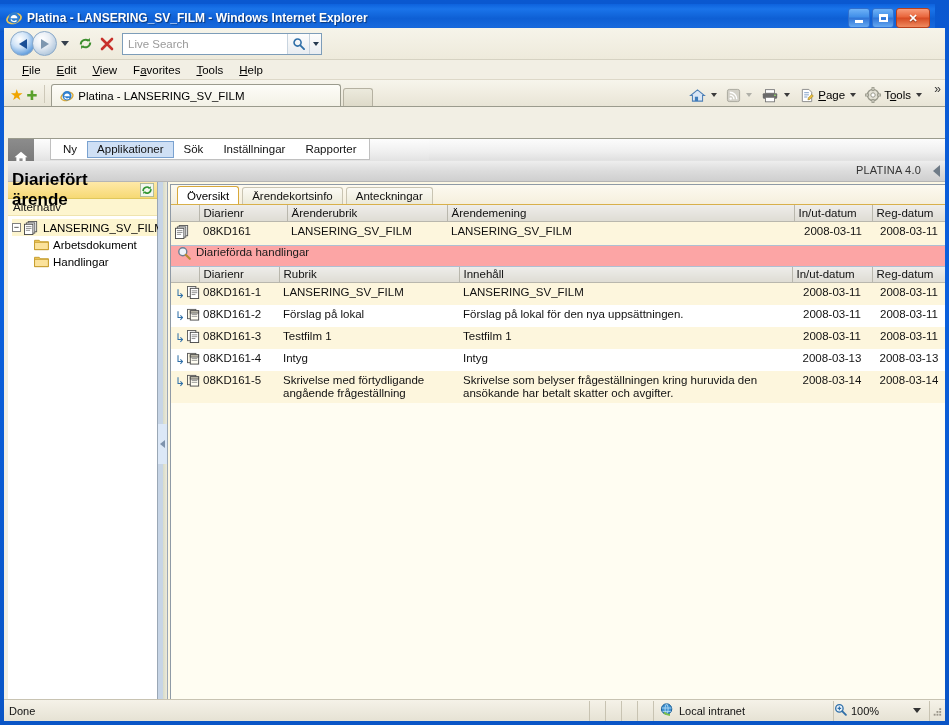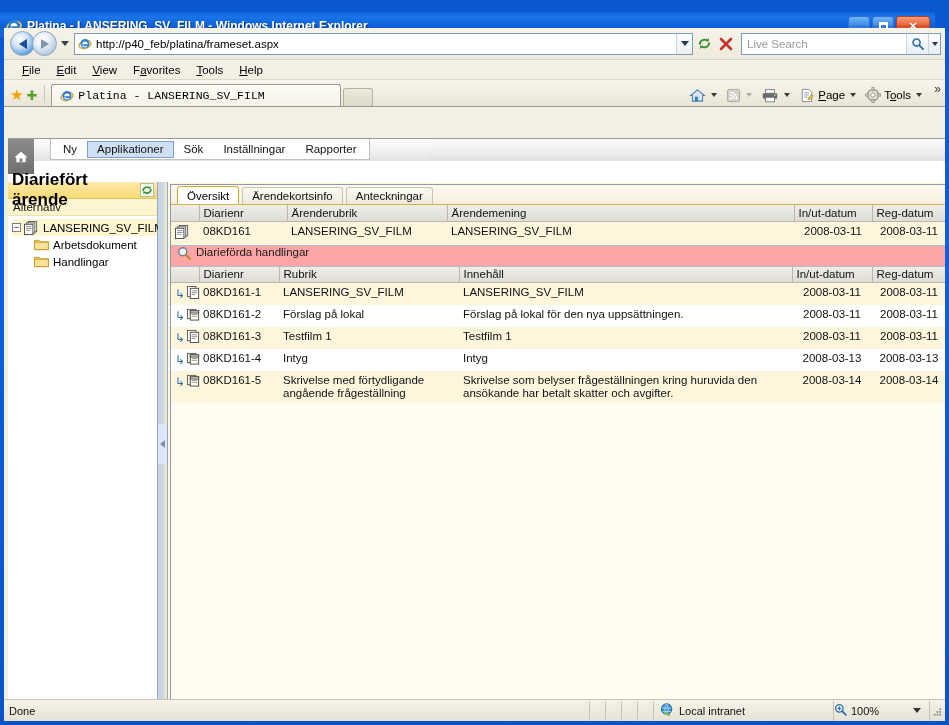--- a/index.html
+++ b/index.html
@@ -15,21 +15,21 @@
   
   .window {
     position: absolute;
     left: 0; top: 0; width: 949px; height: 725px;
     background: linear-gradient(180deg,#0a58d0 0%,#0b60dd 40%,#0a55c6 100%);
     padding: 4px 4px 4px 4px;
   }
 
   
   .titlebar {
-    position: absolute; left: 0; top: 12px; width: 935px; height: 28px;
+    position: absolute; left: 0; top: 4px; width: 935px; height: 28px;
     background: linear-gradient(180deg,#0d62dd 0%,#1a74ea 18%,#0e5fd4 52%,#1769dd 82%,#0b56c5 100%);
     display: flex; align-items: center;
   }
   .titlebar .tb-icon {
     width: 16px; height: 16px; margin-left: 6px; margin-right: 5px;
     position: relative; flex: 0 0 auto;
   }
   .ie-logo {
     width: 16px; height: 16px; display: block;
   }
@@ -148,21 +148,21 @@
   .star.g { color:#5aa02c; font-size:13px; }
   .favsep { width:1px; height:18px; background:#cdc8b8; margin:0 6px 3px 4px;}
   .btab {
     height: 22px; min-width: 290px; background: linear-gradient(180deg,#fdfdf8 0%,#f3f1e6 100%);
     border:1px solid #9b9b8d; border-bottom:none;
     border-radius: 3px 3px 0 0;
     display:flex; align-items:center; padding: 0 8px; cursor:pointer;
     margin-right:2px;
   }
   .btab .tfav { width:14px;height:14px;margin-right:4px;flex:0 0 auto;}
-  .btab .ttext { font-size:11.5px; white-space:nowrap;font-family:Liberation Mono, monospace; }
+  .btab .ttext { font-size:11.5px; white-space:nowrap; }
   .newtab {
     width: 30px; height: 18px;
     background: linear-gradient(180deg,#eceadd 0%,#dedac9 100%);
     border:1px solid #b5b1a1; border-bottom:none; border-radius:3px 3px 0 0;
     cursor:pointer;
   }
   .cmdbar {
     position:absolute; right:0; top:2px; height:26px;
     display:flex; align-items:center; padding-right: 16px; gap:0;
   }
@@ -380,34 +380,20 @@
 
     <div class="addrbar">
       <div class="navbtn back">
         <span class="arrowL"></span>
       </div>
       <div class="navbtn fwd">
         <span class="arrowR"></span>
       </div>
       <div class="dropcaret"></div>
 
-      <div class="urlbox">
-        <span class="favicon">
-          <svg width="14" height="14" viewBox="0 0 16 16">
-            <ellipse cx="8" cy="8.5" rx="7" ry="4.4" fill="none" stroke="#d8a93c" stroke-width="1.6" transform="rotate(-18 8 8.5)"></ellipse>
-            <path d="M8 2.4c2.9 0 5.1 2.3 5.1 5.4S10.9 13.2 8 13.2 2.9 10.9 2.9 7.8 5.1 2.4 8 2.4z" fill="#2f7fd0"></path>
-            <path d="M4.8 8.2h6.4c0-1.9-1.3-3.2-3.2-3.2S4.8 6.3 4.8 8.2z" fill="#fff"></path>
-            <path d="M5.2 9.5c.5 1.2 1.5 1.9 2.8 1.9.9 0 1.8-.4 2.3-1" fill="none" stroke="#fff" stroke-width="1.3"></path>
-          </svg>
-        </span>
-        <span class="urltext">http://p40_feb/platina/frameset.aspx</span>
-        <span class="urlcaret">
-            <i></i>
-          </span>
-      </div>
 
       <div class="iconbtn">
         <svg width="17" height="17" viewBox="0 0 18 18">
           <path d="M4 10a5 5 0 0 1 8.2-3.8" fill="none" stroke="#3d8f2f" stroke-width="2.1"></path>
           <path d="M13.6 3.3l.2 3.6-3.5-.5z" fill="#3d8f2f"></path>
           <path d="M14 8a5 5 0 0 1-8.2 3.8" fill="none" stroke="#3d8f2f" stroke-width="2.1"></path>
           <path d="M4.4 14.7l-.2-3.6 3.5.5z" fill="#3d8f2f"></path>
         </svg>
       </div>
       <div class="iconbtn">
@@ -520,20 +506,26 @@
           <div class="navtab">Rapporter</div>
         </div>
         <div class="homecell">
           <svg width="16" height="14" viewBox="0 0 18 16">
             <path d="M9 2L1.6 8.2h2.1V14h10.6V8.2h2.1z" fill="#ffffff"></path>
             <rect x="7.2" y="9.6" width="3.6" height="4.4" fill="#8c8c8c"></rect>
           </svg>
         </div>
       </div>
 
+      <div class="appbar2">
+        <div class="platina-label">PLATINA 4.0</div>
+        <div class="collapse-right">
+            <i></i>
+          </div>
+      </div>
 
       <div class="body-split">
 
         <div class="leftpane">
           <div class="lp-head">
             <div class="t">Diariefört ärende</div>
             <span class="refresh-ico">
               <svg width="14" height="14" viewBox="0 0 16 16">
                 <rect x="0.5" y="0.5" width="15" height="15" fill="#f3f7ef" stroke="#a8b79a"></rect>
                 <path d="M3.6 9.2a4.3 4.3 0 0 1 7.2-3.4" fill="none" stroke="#2f9431" stroke-width="1.9"></path>

